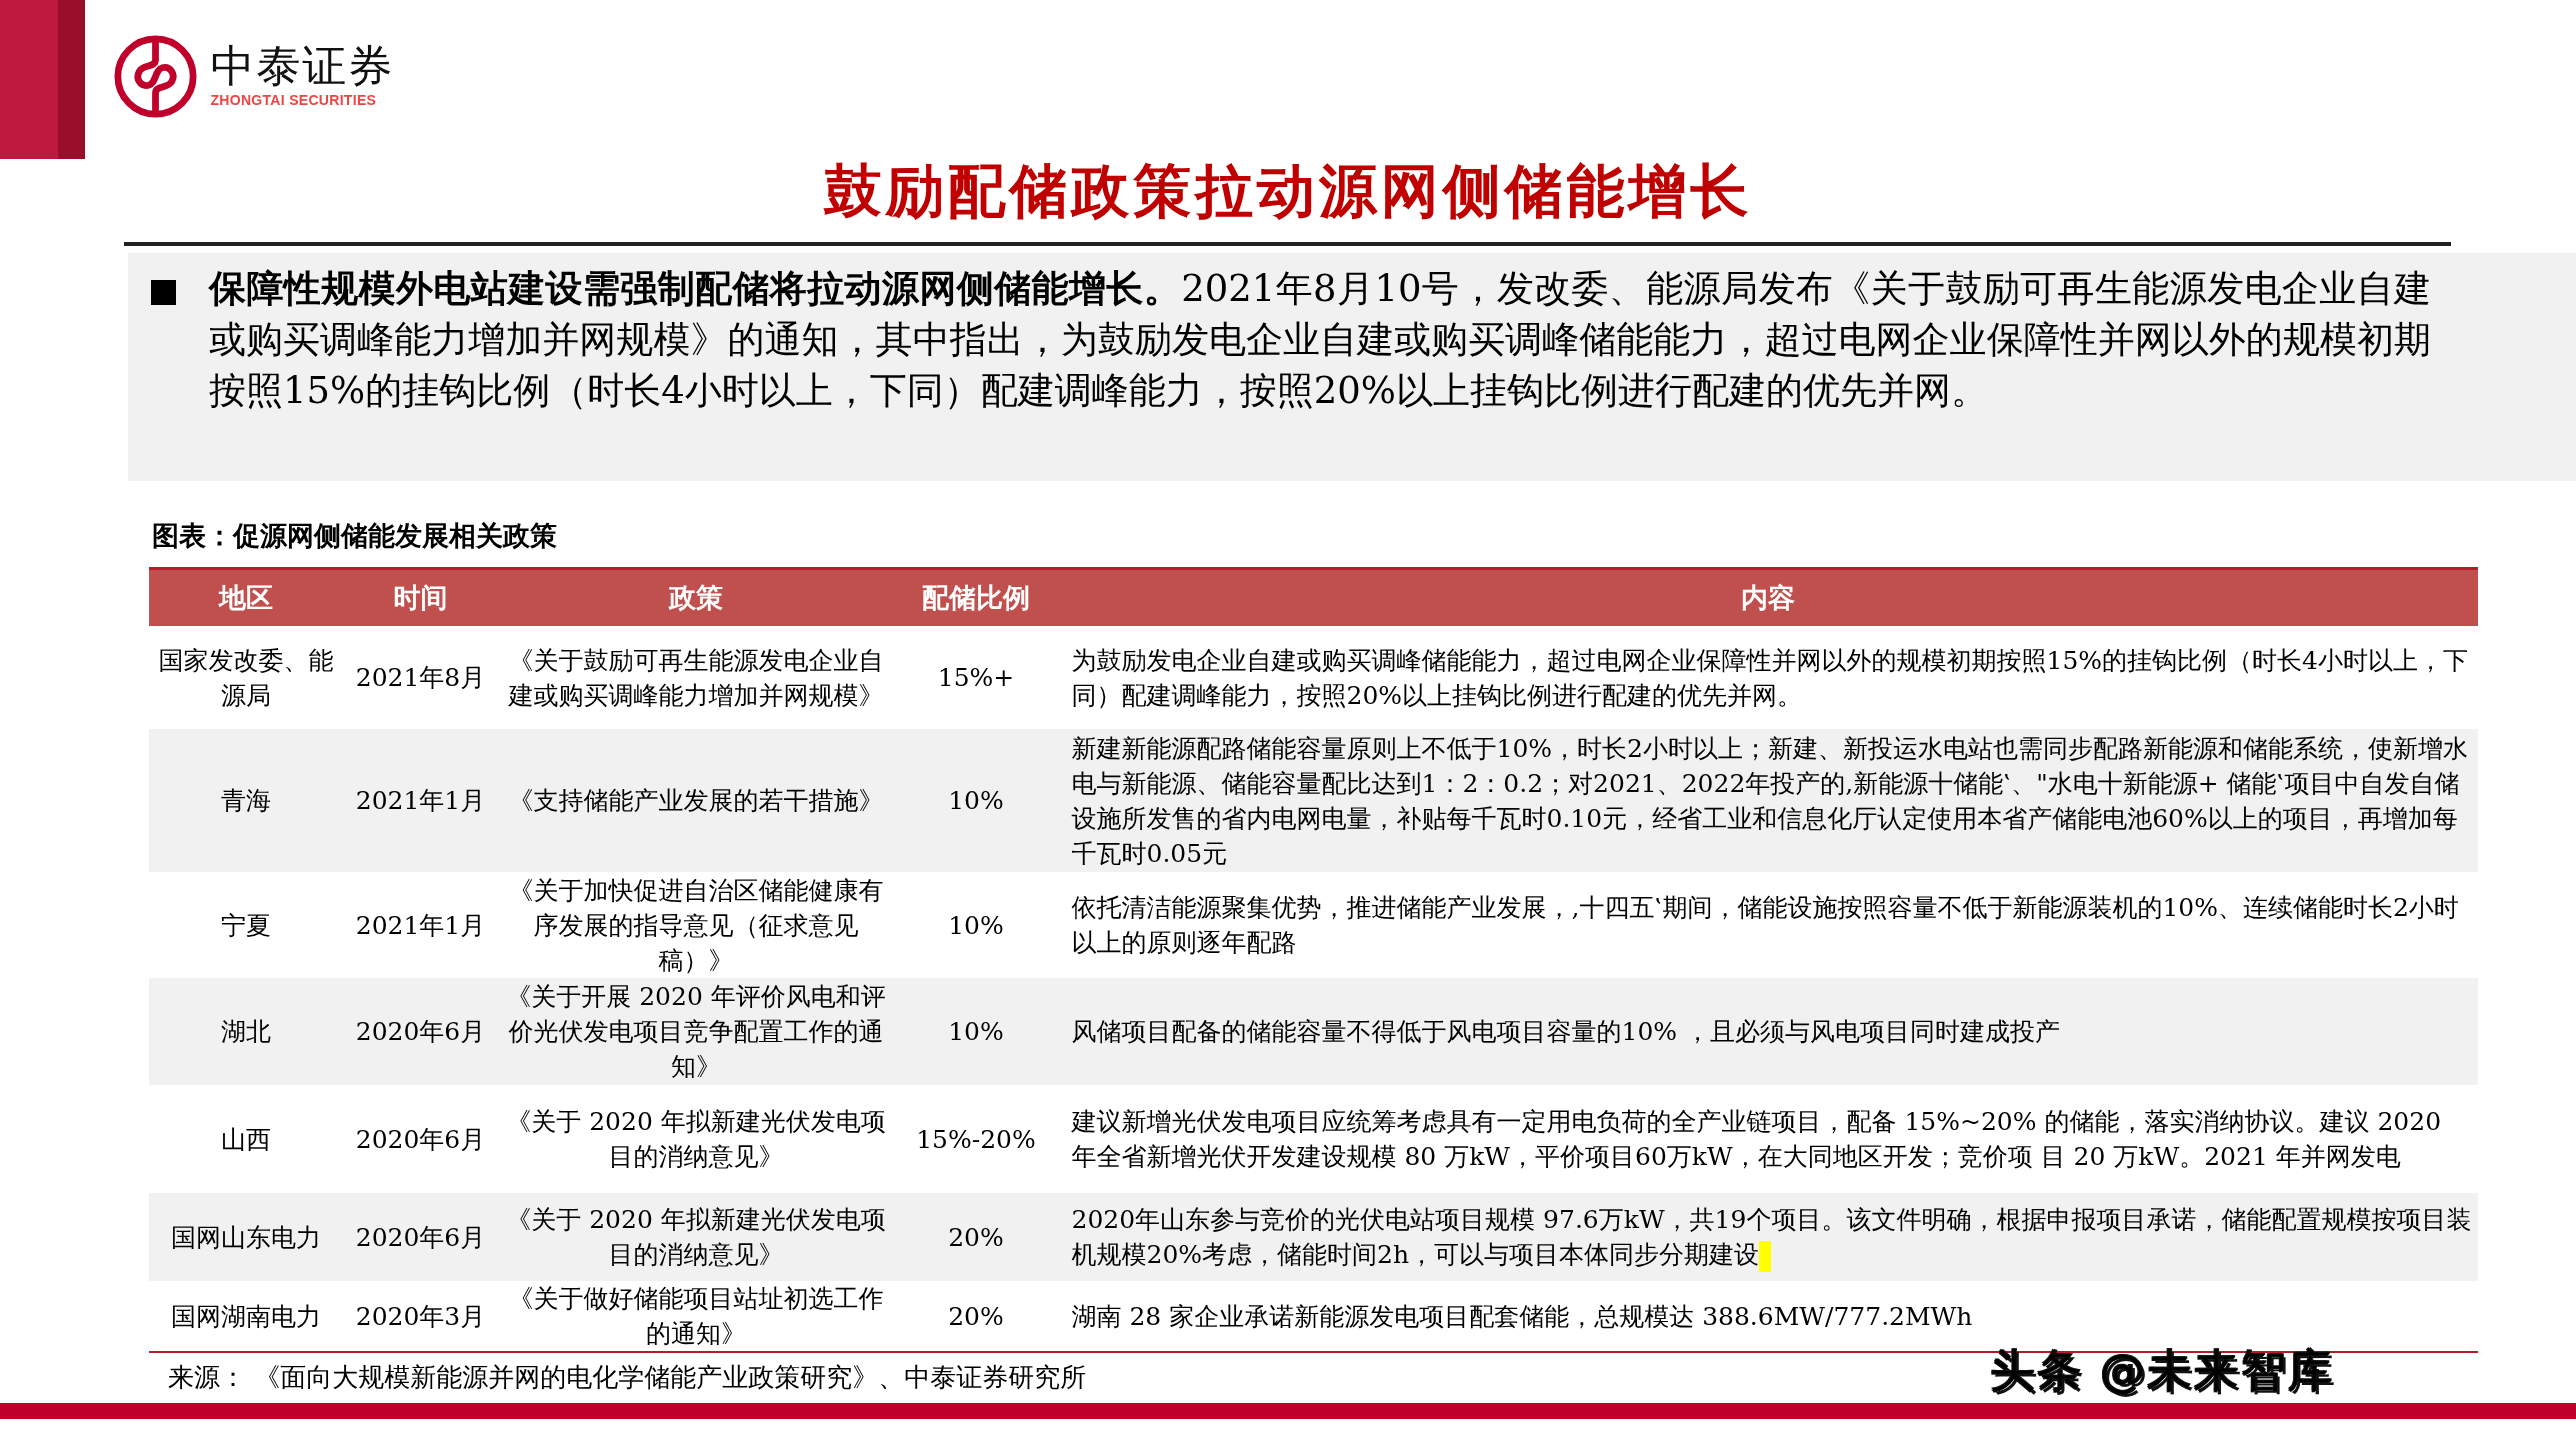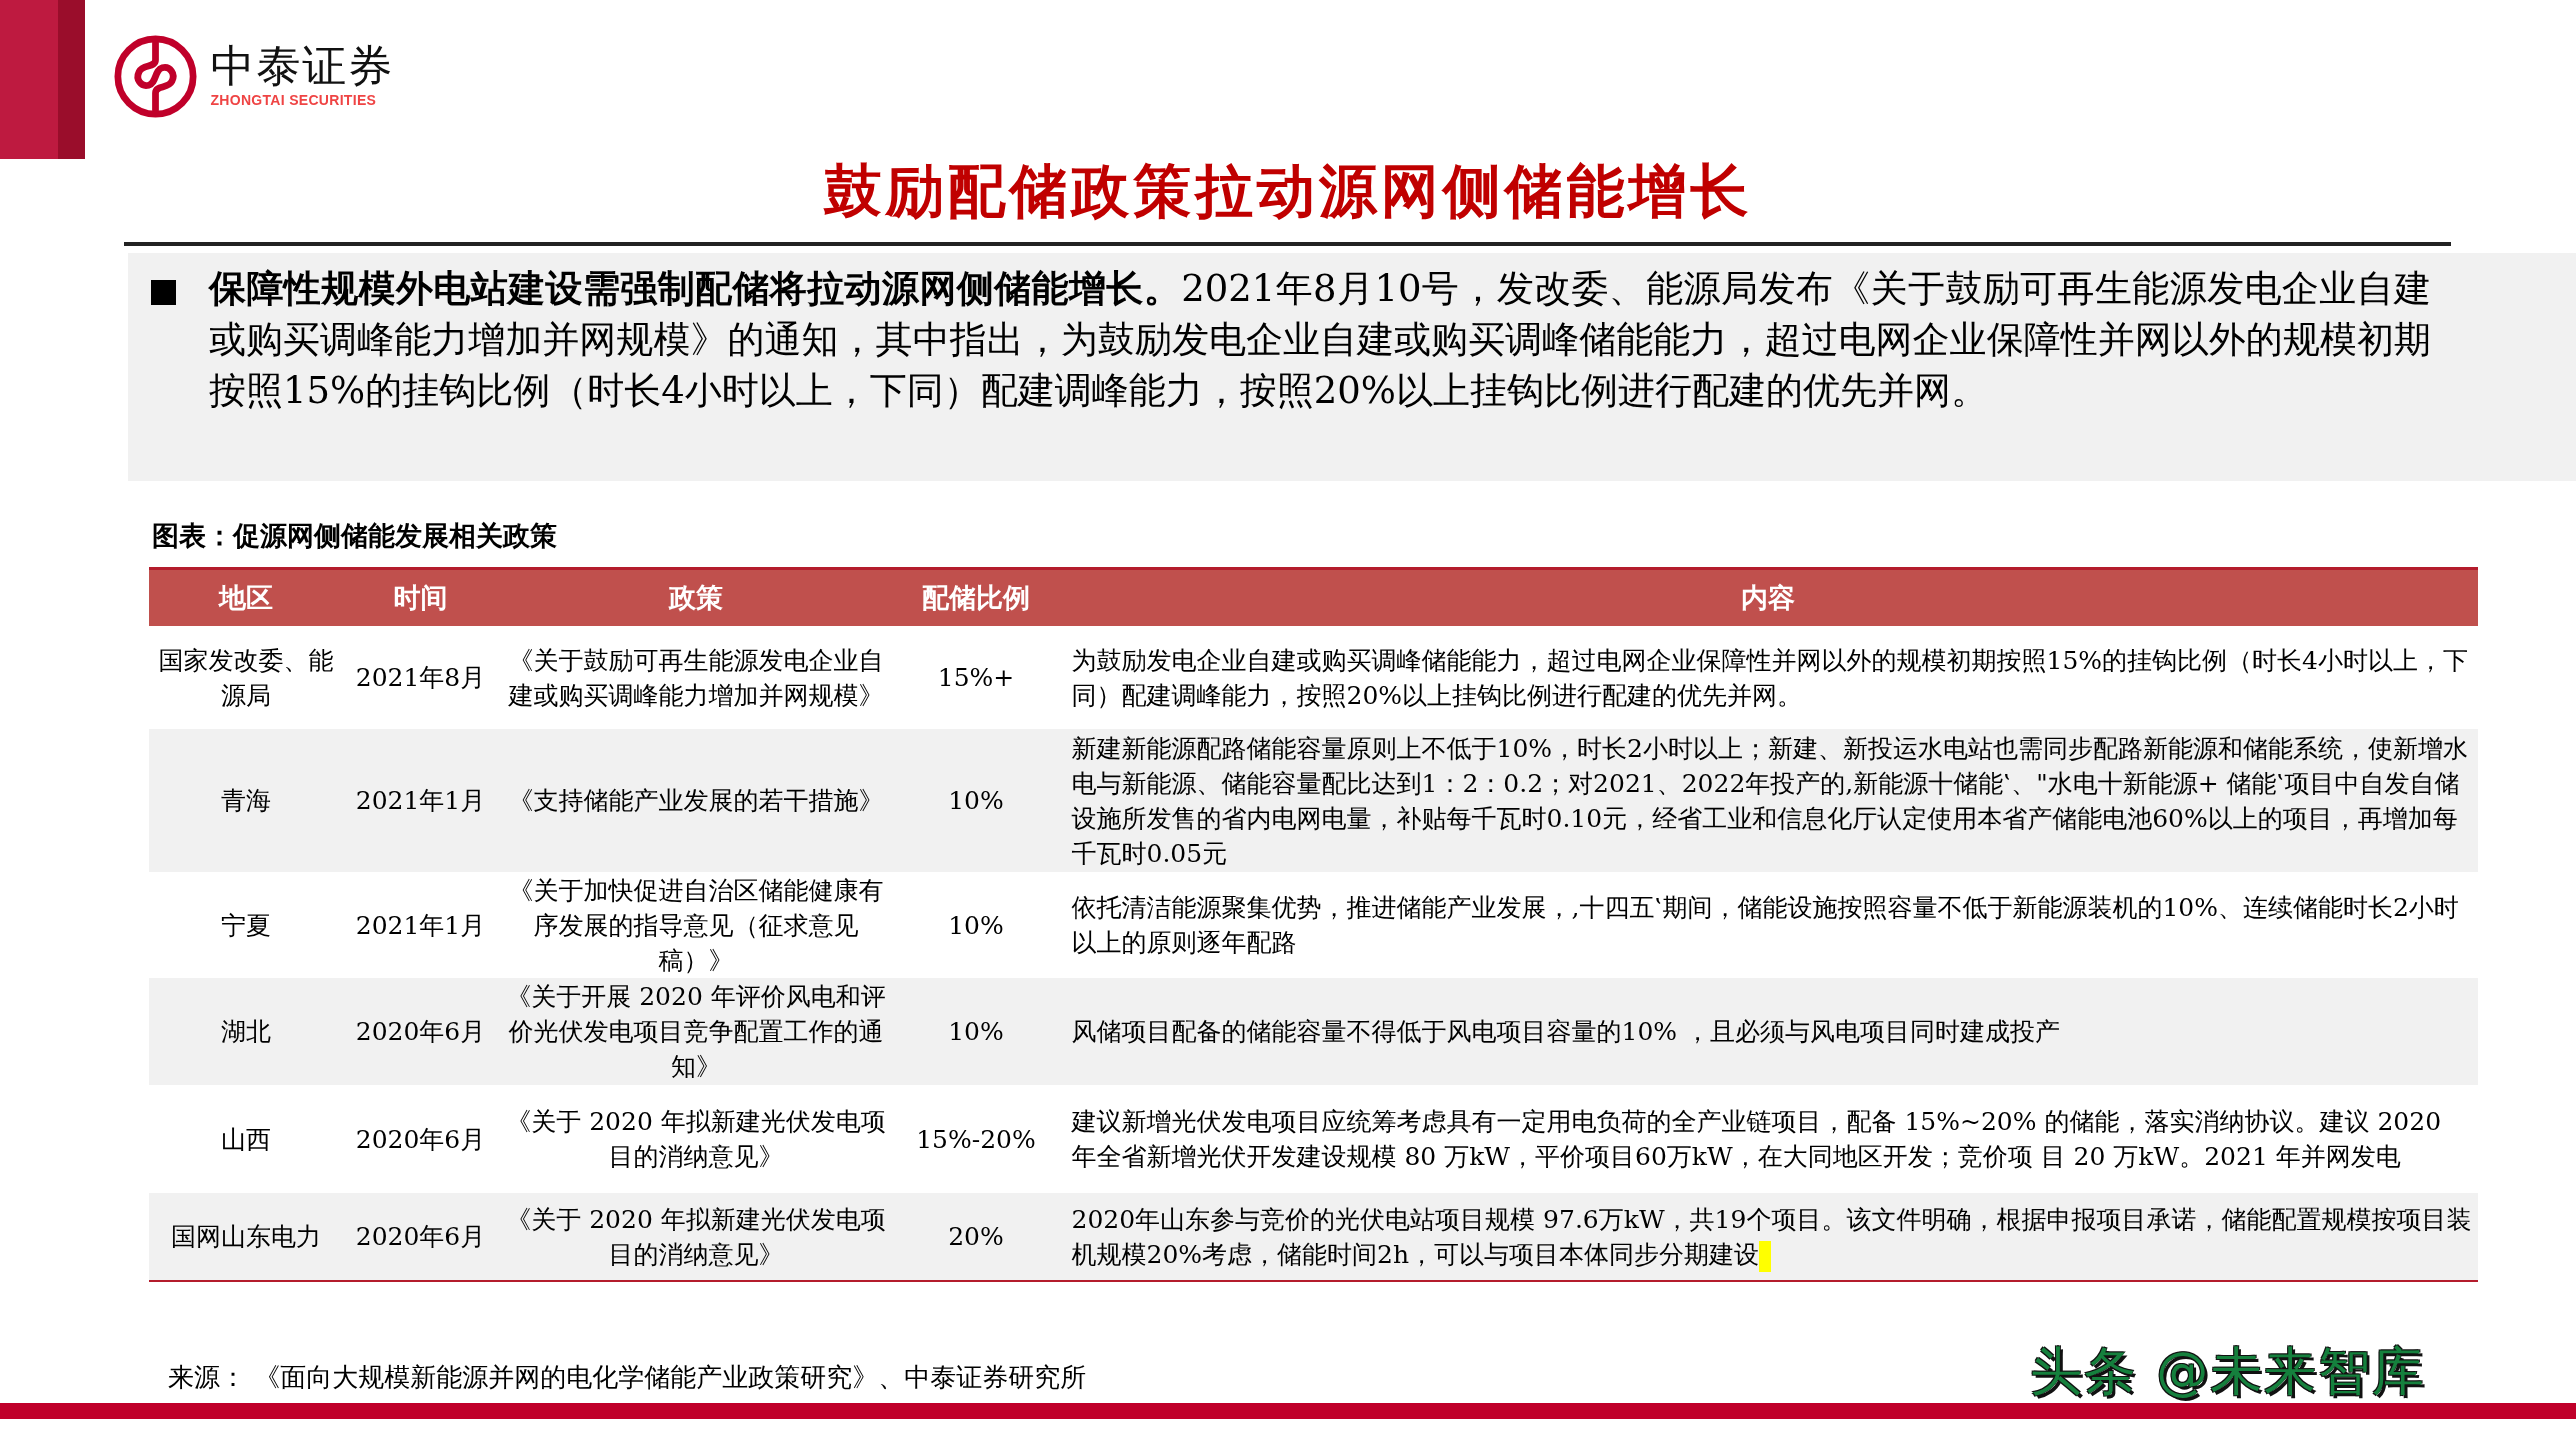--- a/index.html
+++ b/index.html
@@ -54,24 +54,23 @@
   tbody tr:nth-child(even) { background:#f1f1f1; }
   tbody tr:last-child { border-bottom:2.9px solid #b41c2c; }
   .cursor-mark { display:inline-block; width:11.6px; height:31px; background:#ffff00; vertical-align:middle; }
 
   
   .source { left:168px; top:1360px; font-size:26px; line-height:35px; }
 
   
   .watermark {
     left:1990px; top:1336px; font-family:"DejaVu Sans","Liberation Sans",sans-serif;
-    font-size:52px; color:#15803d; line-height:70px;
+    font-size:45px; color:#000000; line-height:70px;
     text-shadow: 2.9px 2.9px 0 #111, -1px -1px 0 #111, 1px -1px 0 #111, -1px 1px 0 #111;
     letter-spacing:1.9px;
-    margin-left:40px;
   }
 
   
   .bottom-band { left:0; top:1403px; width:2576px; height:16.4px; background:#c0002a; }
 </style>
 </head>
 <body>
 
 <div class="abs band-a"></div>
 <div class="abs band-b"></div>
@@ -151,20 +150,27 @@
         <td>15%-20%</td>
         <td class="content">建议新增光伏发电项目应统筹考虑具有一定用电负荷的全产业链项目，配备 15%~20% 的储能，落实消纳协议。建议 2020 年全省新增光伏开发建设规模 80 万kW，平价项目60万kW，在大同地区开发；竞价项 目 20 万kW。2021 年并网发电</td>
       </tr>
       <tr style="height:88px">
         <td>国网山东电力</td>
         <td>2020年6月</td>
         <td>《关于 2020 年拟新建光伏发电项目的消纳意见》</td>
         <td>20%</td>
         <td class="content"><span>2020年山东参与竞价的光伏电站项目规模 97.6万kW，共19个项目。该文件明确，根据申报项目承诺，储能配置规模按项目装机规模20%考虑，储能时间2h，可以与项目本体同步分期建设</span><span class="cursor-mark"></span></td>
       </tr>
+      <tr style="height:71px">
+        <td>国网湖南电力</td>
+        <td>2020年3月</td>
+        <td>《关于做好储能项目站址初选工作的通知》</td>
+        <td>20%</td>
+        <td class="content">湖南 28 家企业承诺新能源发电项目配套储能，总规模达 388.6MW/777.2MWh</td>
+      </tr>
     </tbody>
   </table>
 </div>
 
 <div class="abs source">来源：  《面向大规模新能源并网的电化学储能产业政策研究》、中泰证券研究所</div>
 
 <div class="abs watermark">头条 @未来智库</div>
 
 <div class="abs bottom-band"></div>
 

